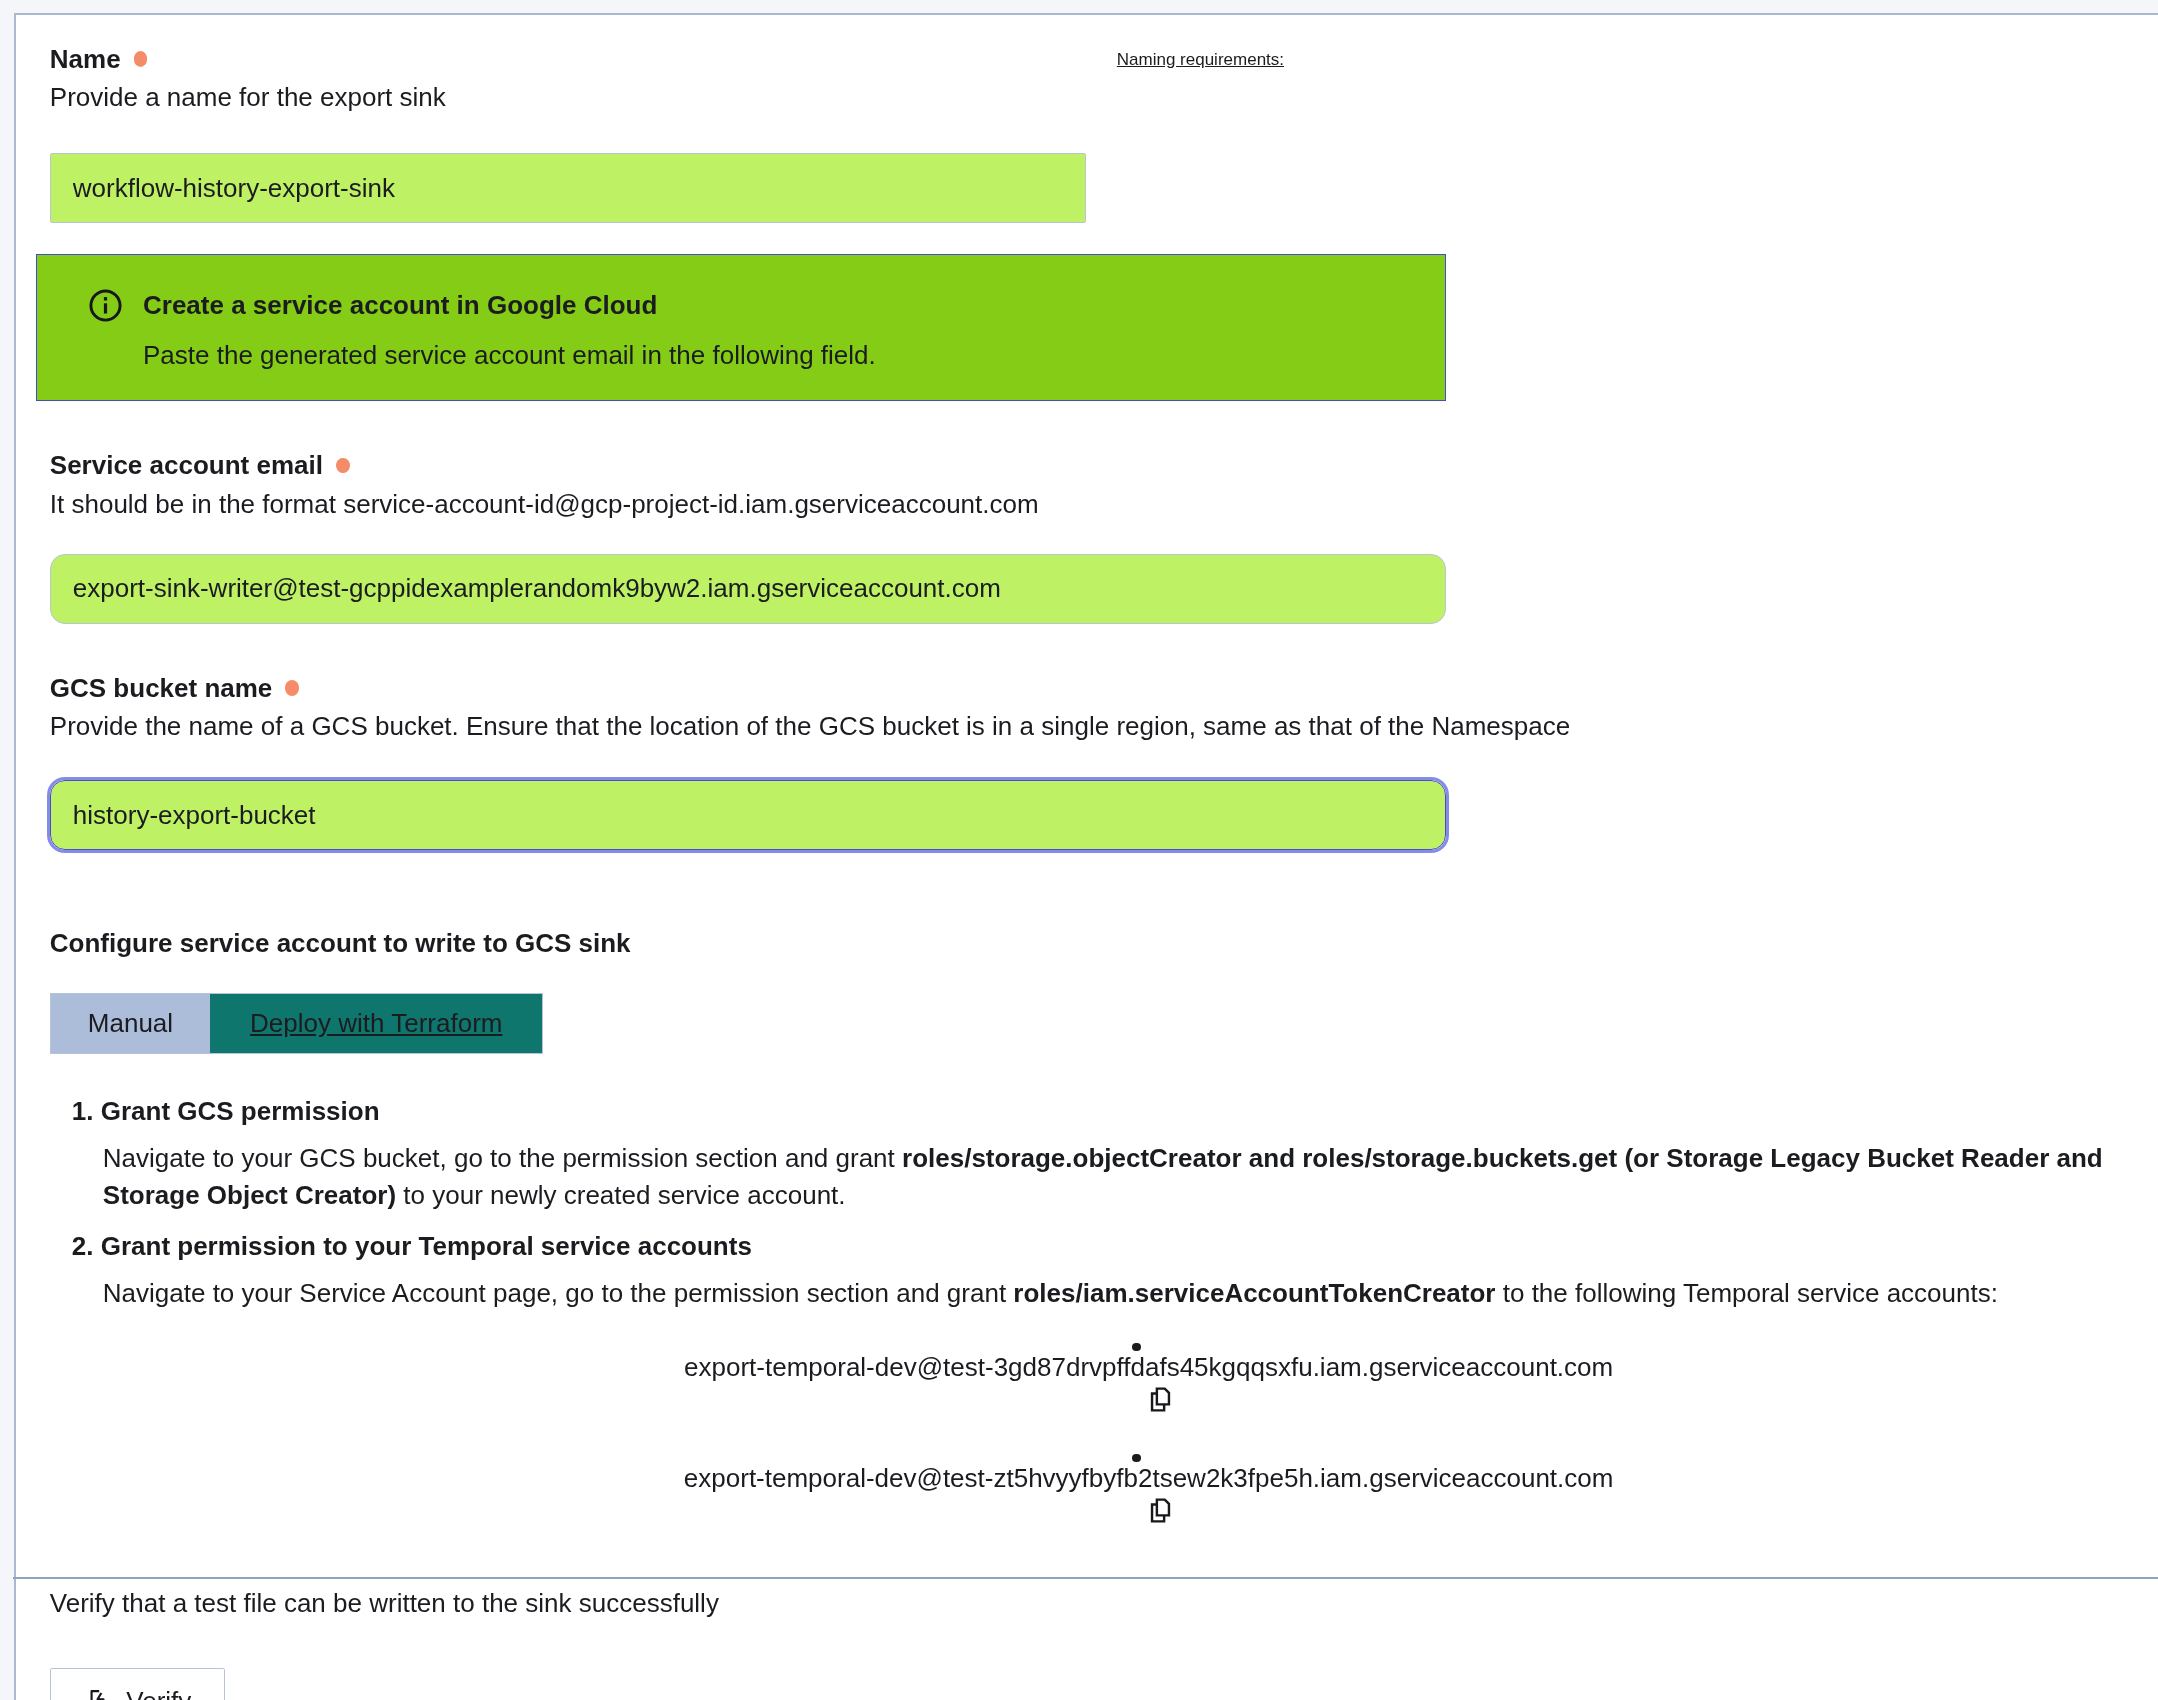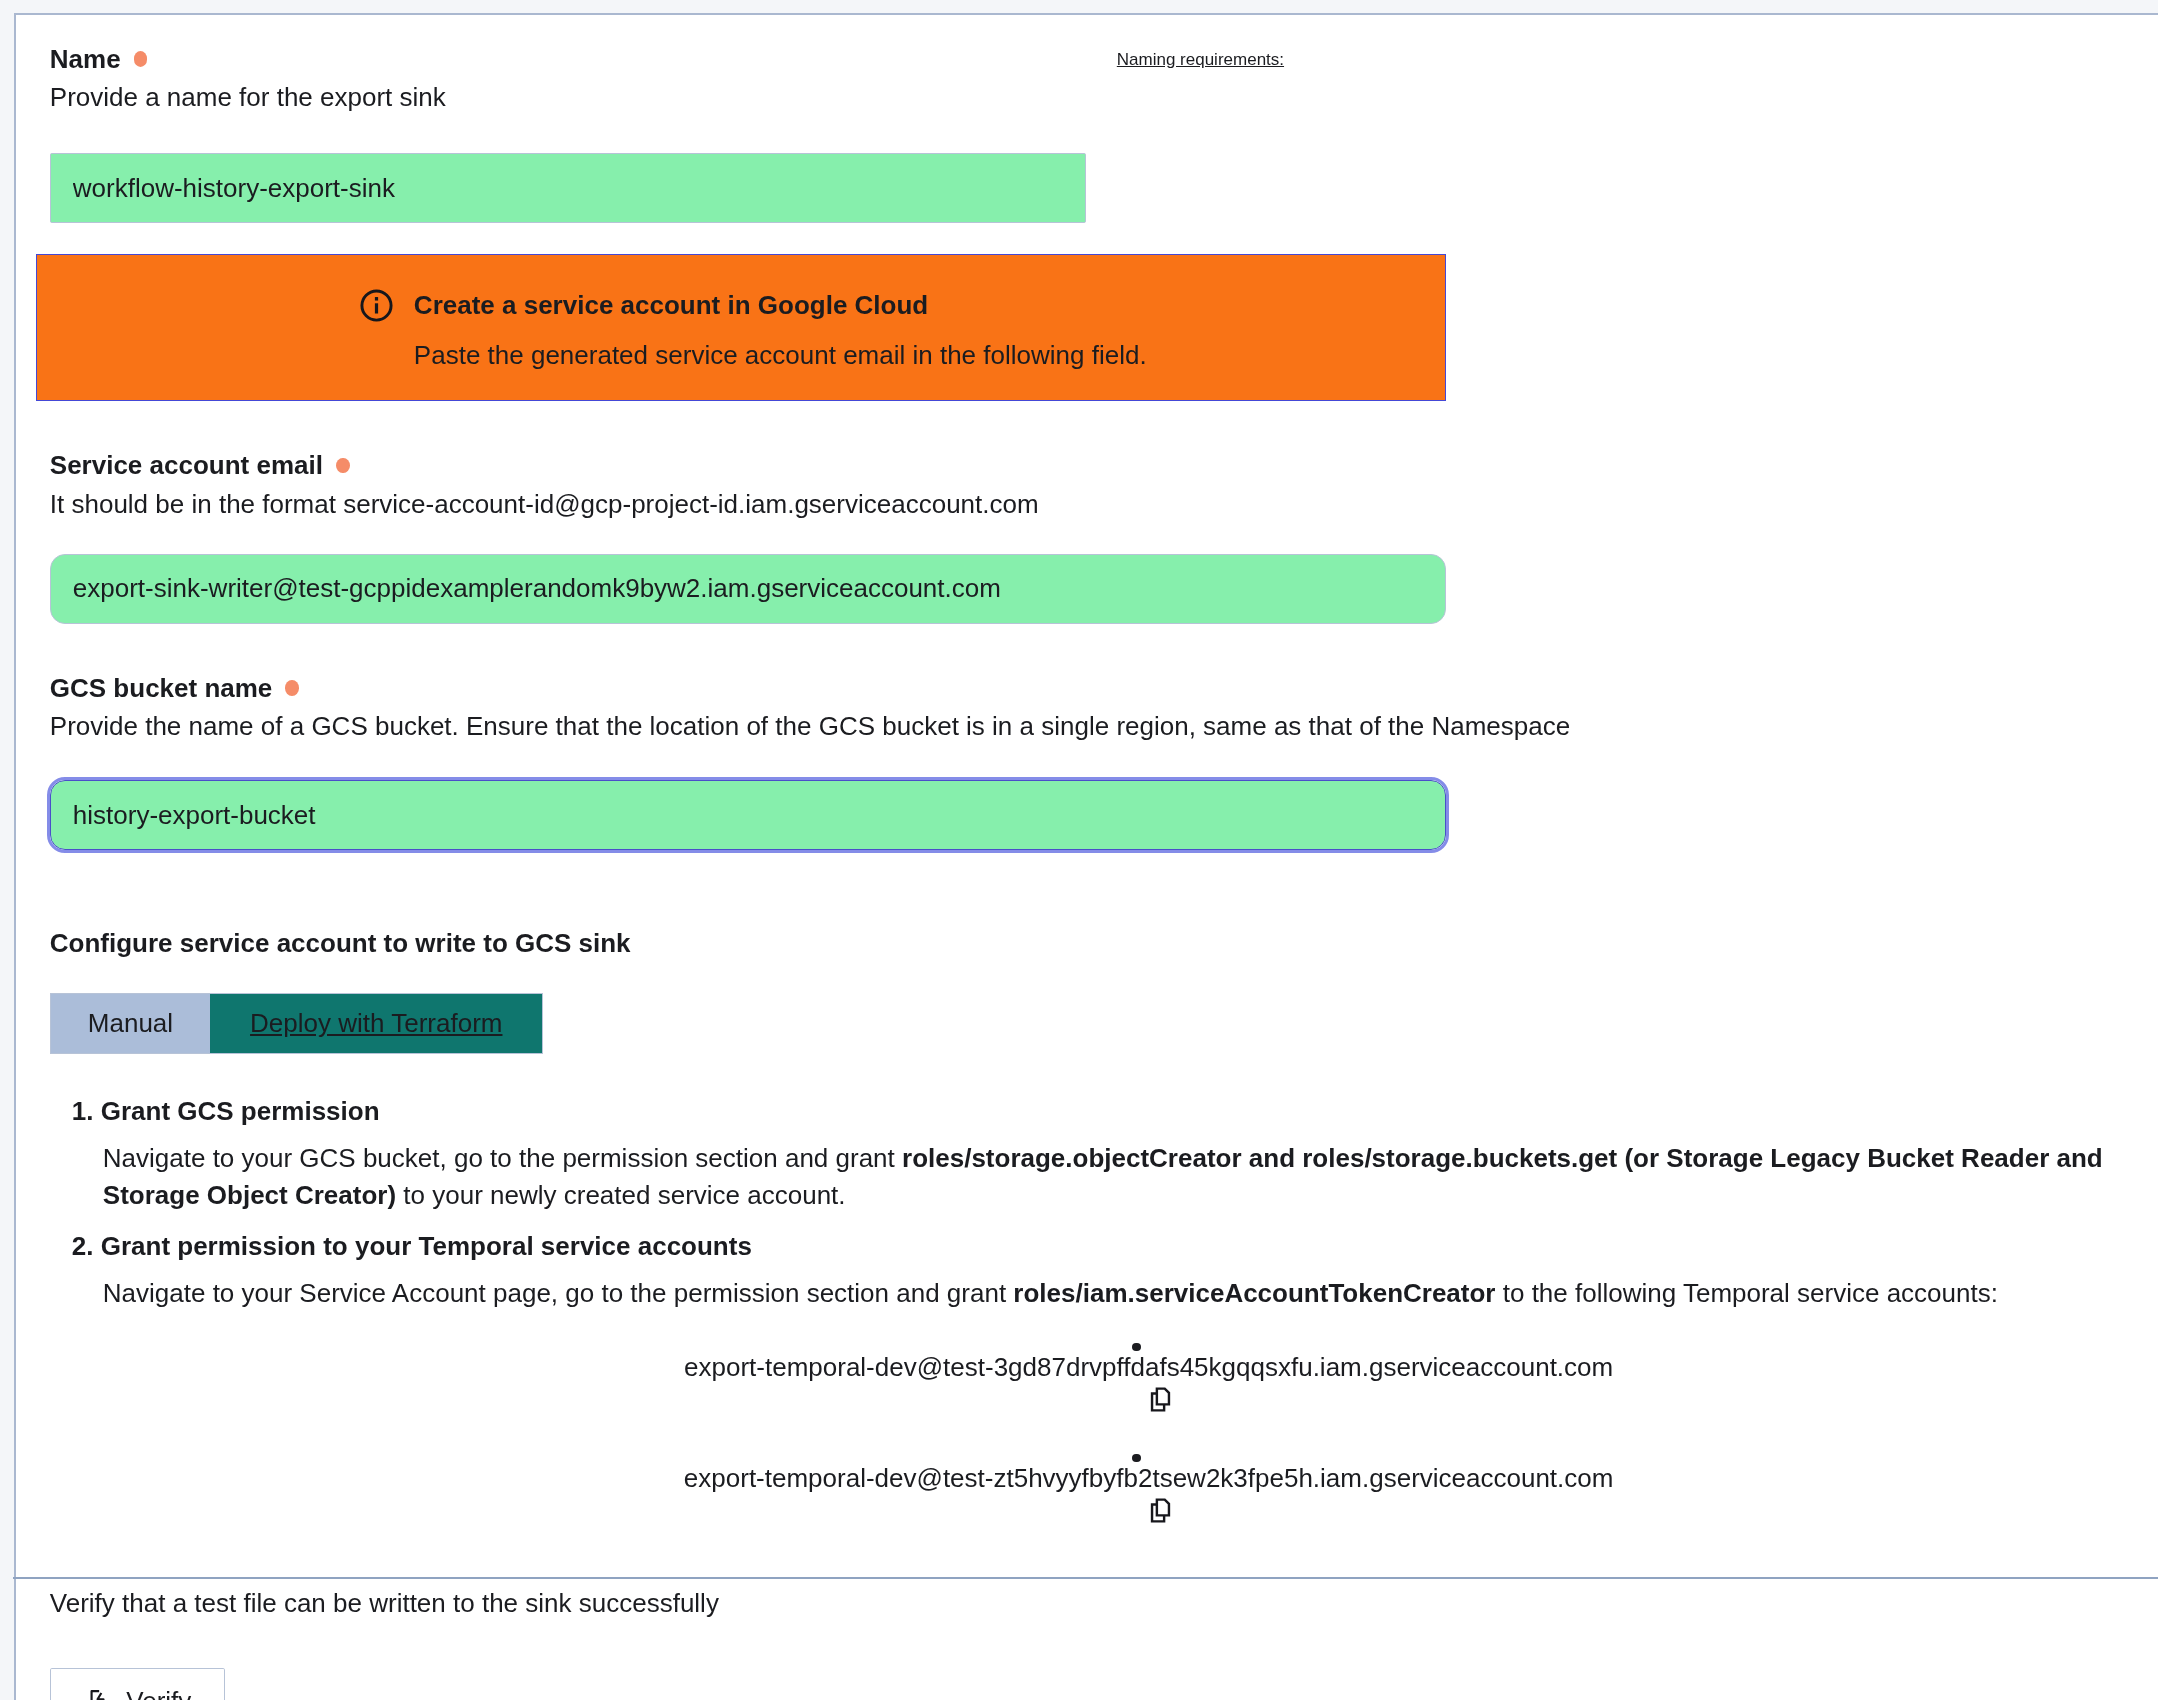--- a/index.html
+++ b/index.html
@@ -25,36 +25,36 @@
   .req-dot { width:13.8px; height:15.6px; border-radius:50%; background:#f58c68; display:inline-block; }
   .field-desc { font-size:26px; line-height:33px; margin-top:5.5px; }
 
   .row-top { display:flex; }
   .col-left { width:1036px; flex:none; }
   .col-right { margin-left:31px; }
 
   .text-input {
     display:block; width:100%; height:70px;
     border:1.8px solid #b7c3d7; border-radius:1.8px;
-    background:#86efac; font-family:inherit;
+    background:#bef264; font-family:inherit;
     font-size:26px; color:#1b1c20; padding:0 22px;
     outline:none;
   }
   .input-1 { margin-top:39px; }
 
   .req-title { font-size:17px; line-height:33px;text-decoration:underline; }
   ul.req-list { margin-top:14.7px; list-style:none; }
   ul.req-list li { font-size:26px; line-height:33px; margin-top:11px; padding-left:42px; position:relative; }
   ul.req-list li::before { content:"•"; position:absolute; left:16.5px; font-size:27.5px; }
 
   .info-banner {
     margin-top:31px; margin-left:-13.8px;
     width:1410px; min-height:147px;
-    background:#f97316; border:1.8px solid #4448d6;
-    display:flex; padding:33px 27.5px 0 51px;justify-content:center;
+    background:#84cc16; border:1.8px solid #4448d6;
+    display:flex; padding:33px 27.5px 0 51px;
   }
   .info-icon { width:35px; height:35px; flex:none; margin-top:0px; }
   .info-text { margin-left:20px; }
   .info-title { font-size:26px; font-weight:700; line-height:35px; }
   .info-desc { font-size:26px; line-height:35px; margin-top:15px; }
 
   .section { margin-top:48px; }
   .input-wide { margin-top:33px; width:1396px;border-radius:15px; }
   .input-focused {
     border:1.8px solid #4a4fc9;

